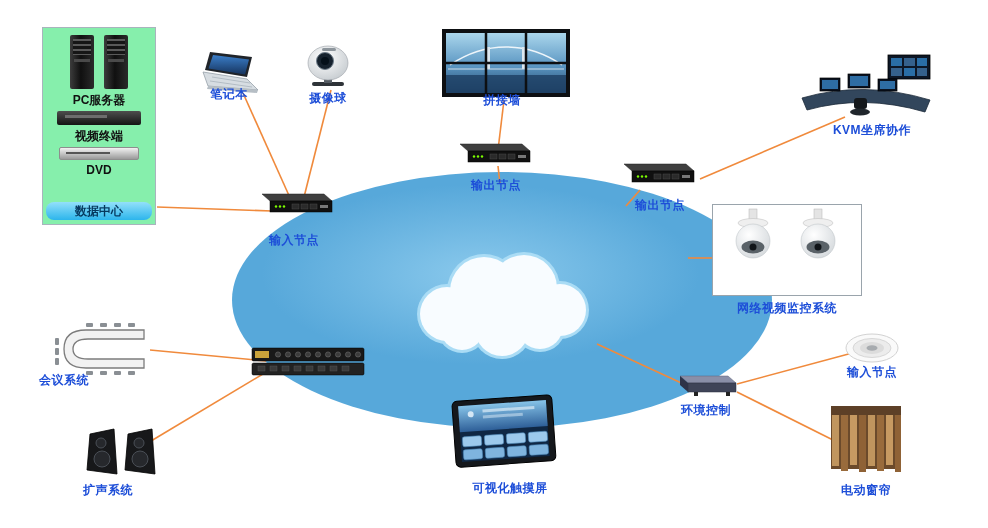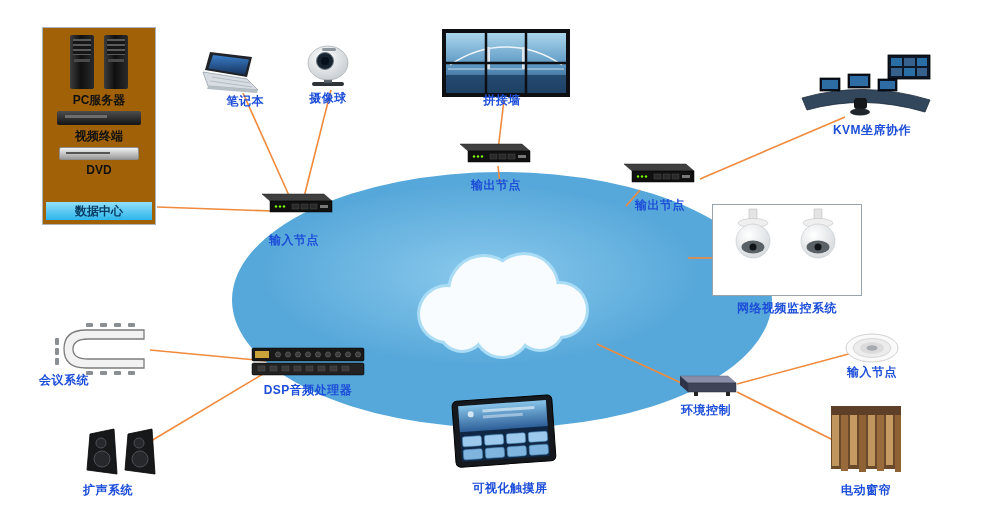--- a/index.html
+++ b/index.html
@@ -16,38 +16,38 @@
 
   .center-title { position:absolute; left:397px; top:291px; width:210px; text-align:center;
                   font-size:15px; font-weight:800; color:#0b0b0b; letter-spacing:0.5px; }
 
   .dev { position:absolute; }
   .lbl { position:absolute; text-align:center; font-size:12px; font-weight:700;
          color:#1d4ed8; letter-spacing:0.5px; white-space:nowrap; }
 
   
   .dc-box { position:absolute; left:42px; top:27px; width:114px; height:198px;
-            background:#a16207; border:1px solid #a9b4bd; box-sizing:border-box;
+            background:#86efac; border:1px solid #a9b4bd; box-sizing:border-box;
             display:flex; flex-direction:column; align-items:center; padding:7px 0 4px; }
   .dc-label { font-size:12px; font-weight:700; color:#111; margin:3px 0 2px; }
   .towers { display:flex; gap:10px; }
   .tower { width:24px; height:54px; border-radius:2px; box-sizing:border-box; padding-top:4px;
            background:linear-gradient(90deg,#3c3c3c,#101010 45%,#2a2a2a); }
   .tower .slots { height:16px; margin:0 3px;
                   background:repeating-linear-gradient(180deg,#5a5a5a 0 2px,#161616 2px 5px); }
   .tower .drive { height:3px; margin:4px 4px 0; background:#4a4a4a; }
   .player { position:relative; border-radius:2px; }
   .player.dark { width:84px; height:14px; background:linear-gradient(#4e4e4e,#141414); }
   .player.dark .tray { position:absolute; left:8px; top:4px; width:42px; height:3px; background:#6d6d6d; }
   .player.silver { width:80px; height:13px; background:linear-gradient(#f2f2f2,#9a9a9a);
                    border:1px solid #8e8e8e; box-sizing:border-box; }
   .player.silver .tray { position:absolute; left:6px; top:4px; width:44px; height:2px; background:#555; }
   .dc-footer { margin-top:auto; width:106px; height:18px; line-height:18px; text-align:center;
                font-size:12px; font-weight:700; color:#06395f;
-               background:linear-gradient(#93e0fa,#2cb5ec); }
+               background:linear-gradient(#93e0fa,#2cb5ec);border-radius:8px; }
 
   .surv-box { position:absolute; left:712px; top:204px; width:150px; height:92px;
               background:#fff; border:1px solid #9aa4ac; box-sizing:border-box; }
   .touch-rot { transform:rotate(-4deg); }
 </style>
 </head>
 <body>
 
 <div class="canvas">
 
@@ -137,21 +137,21 @@
   </div>
 
   <svg class="dev" style="left:200px; top:50px;" width="64" height="46">
     <polygon points="10,2 52,7 47,27 5,20" fill="#20242a"></polygon>
     <polygon points="13,5 49,9.5 45,24.5 8.5,18.5" fill="url(#lapGrad)"></polygon>
     <polygon points="3,22 47,29 58,40 8,36" fill="#d7dde2" stroke="#97a1aa" stroke-width="0.8"></polygon>
     <line x1="12" y1="27" x2="50" y2="33" stroke="#aab4bc" stroke-width="0.8"></line>
     <line x1="10" y1="31" x2="52" y2="37" stroke="#aab4bc" stroke-width="0.8"></line>
     <polygon points="8,36 58,40 57,43 7,39" fill="#b6bec5"></polygon>
   </svg>
-  <div class="lbl" style="left:194px; top:93px; width:70px;text-align:right;">笔记本</div>
+  <div class="lbl" style="left:194px; top:86px; width:70px;">笔记本</div>
 
   <svg class="dev" style="left:302px; top:40px;" width="52" height="48">
     <rect x="10" y="42" width="32" height="4" rx="2" fill="#2e3338"></rect>
     <rect x="22" y="37" width="8" height="6" fill="#555c63"></rect>
     <ellipse cx="26" cy="23" rx="20" ry="17" fill="url(#camGrad)" stroke="#9aa0a6" stroke-width="0.6"></ellipse>
     <circle cx="23" cy="21" r="8.5" fill="#16222e" stroke="#6f7d8a" stroke-width="1"></circle>
     <circle cx="23" cy="21" r="4" fill="#05101a"></circle>
     <rect x="20" y="8" width="14" height="3" rx="1.5" fill="#8d959c"></rect>
   </svg>
   <div class="lbl" style="left:294px; top:90px; width:68px;">摄像球</div>
@@ -309,21 +309,20 @@
     <rect x="2" y="17" width="112" height="12" rx="1.5" fill="#222" stroke="#000" stroke-width="0.5"></rect>
     <rect x="8" y="20" width="7" height="5" fill="#3a3a3a" stroke="#5a5a5a" stroke-width="0.4"></rect>
     <rect x="20" y="20" width="7" height="5" fill="#3a3a3a" stroke="#5a5a5a" stroke-width="0.4"></rect>
     <rect x="32" y="20" width="7" height="5" fill="#3a3a3a" stroke="#5a5a5a" stroke-width="0.4"></rect>
     <rect x="44" y="20" width="7" height="5" fill="#3a3a3a" stroke="#5a5a5a" stroke-width="0.4"></rect>
     <rect x="56" y="20" width="7" height="5" fill="#3a3a3a" stroke="#5a5a5a" stroke-width="0.4"></rect>
     <rect x="68" y="20" width="7" height="5" fill="#3a3a3a" stroke="#5a5a5a" stroke-width="0.4"></rect>
     <rect x="80" y="20" width="7" height="5" fill="#3a3a3a" stroke="#5a5a5a" stroke-width="0.4"></rect>
     <rect x="92" y="20" width="7" height="5" fill="#3a3a3a" stroke="#5a5a5a" stroke-width="0.4"></rect>
   </svg>
-  <div class="lbl" style="left:246px; top:382px; width:124px;">DSP音频处理器</div>
 
   <svg class="dev" style="left:52px; top:320px;" width="100" height="58">
     <path d="M92 10 L34 10 Q12 10 12 29 Q12 48 34 48 L92 48 L92 39 L36 39 Q21 39 21 29 Q21 19 36 19 L92 19 Z" fill="#f2f2f2" stroke="#7c7c7c" stroke-width="1.3"></path>
     <rect x="34" y="3" width="7" height="4" rx="1" fill="#8a8f94"></rect>
       <rect x="48" y="3" width="7" height="4" rx="1" fill="#8a8f94"></rect>
     <rect x="62" y="3" width="7" height="4" rx="1" fill="#8a8f94"></rect>
       <rect x="76" y="3" width="7" height="4" rx="1" fill="#8a8f94"></rect>
     <rect x="34" y="51" width="7" height="4" rx="1" fill="#8a8f94"></rect>
       <rect x="48" y="51" width="7" height="4" rx="1" fill="#8a8f94"></rect>
     <rect x="62" y="51" width="7" height="4" rx="1" fill="#8a8f94"></rect>

